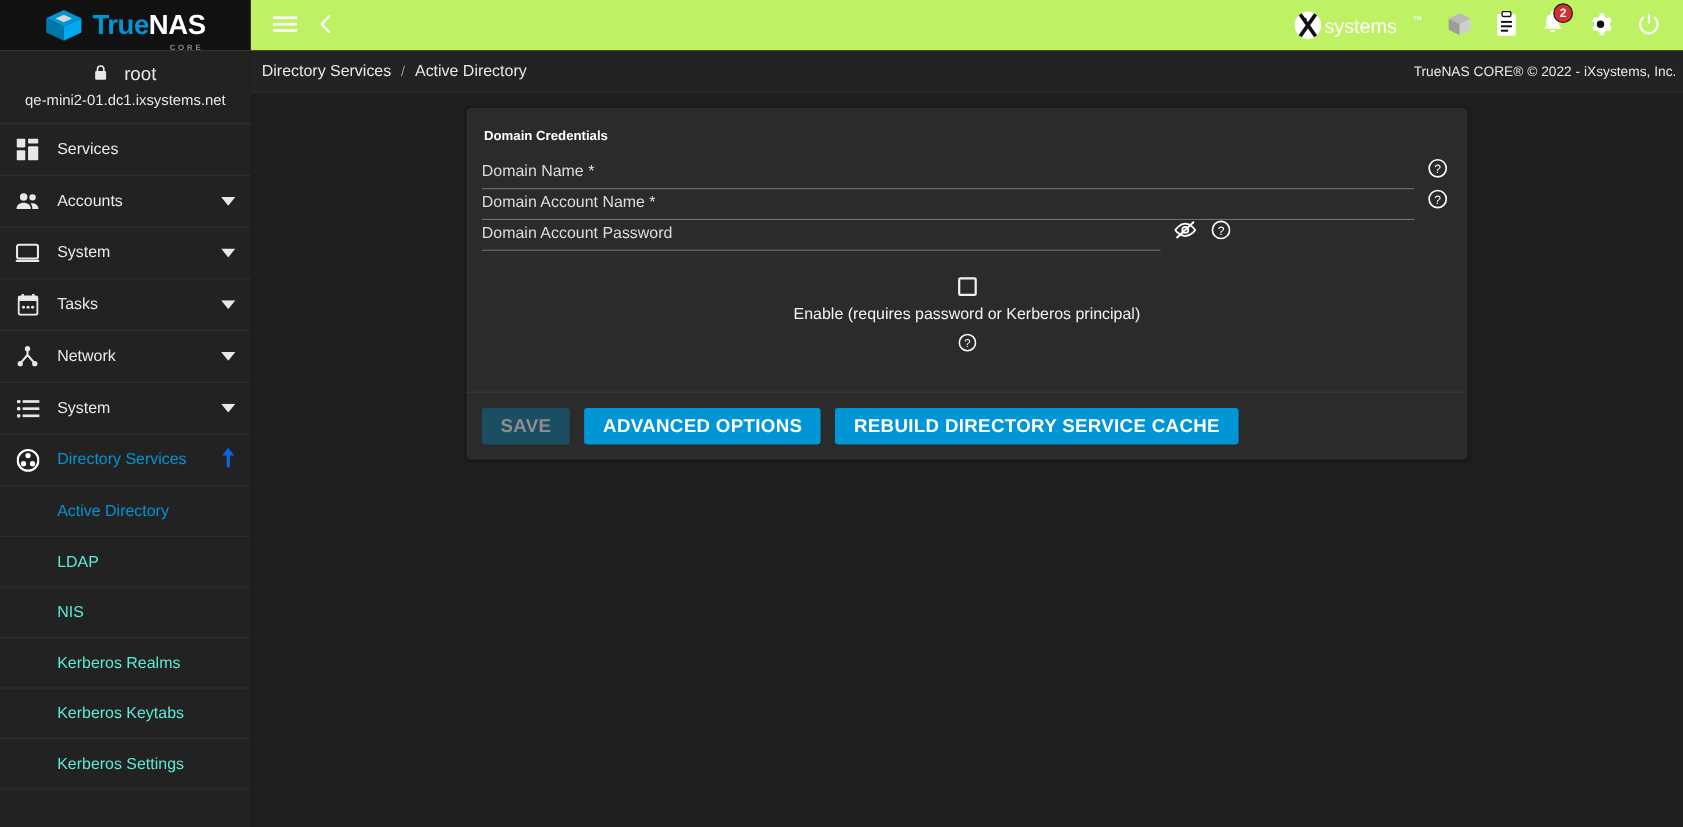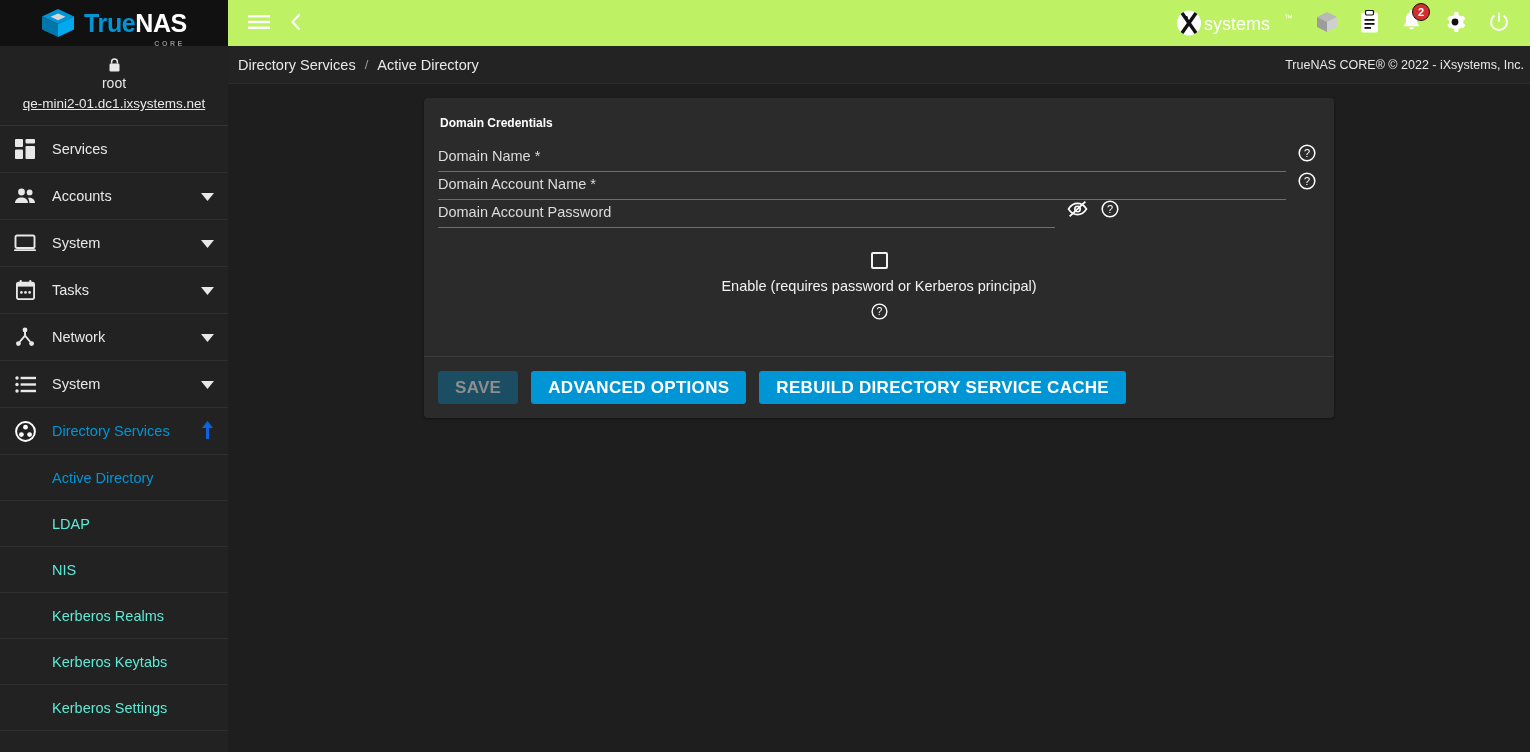--- a/index.html
+++ b/index.html
@@ -48,24 +48,24 @@
   
   .sidebar {
     position: absolute; top: 46px; left: 0; width: 228px; height: 706px;
     background: #222222; overflow: hidden;
   }
   .user-block {
     padding: 12px 8px 14px; text-align: center;
     border-bottom: 1px solid #333;
   }
   .user-line1 {
-    color: #e8e8e8; font-size: 14px; display: flex;
-    align-items: center; justify-content: center; gap: 0; margin-bottom: 5px; flex-direction: column;
-  }
-  .user-line2 { color: #e8e8e8; font-size: 13.5px; text-decoration: underline; }
+    color: #e8e8e8; font-size: 17px; display: flex;
+    align-items: center; justify-content: center; gap: 16px; margin-bottom: 5px;
+  }
+  .user-line2 { color: #e8e8e8; font-size: 13.5px; }
   .nav-item {
     height: 47px; display: flex; align-items: center;
     padding: 0 14px 0 12px; border-bottom: 1px solid #2f2f2f;
     cursor: pointer; color: #e8e8e8; font-size: 14.5px;
   }
   .nav-item .nav-ico {
     width: 26px; display: flex; align-items: center; justify-content: center;
     margin-right: 14px; flex: 0 0 26px;
   }
   .nav-item .nav-label { flex: 1; }

